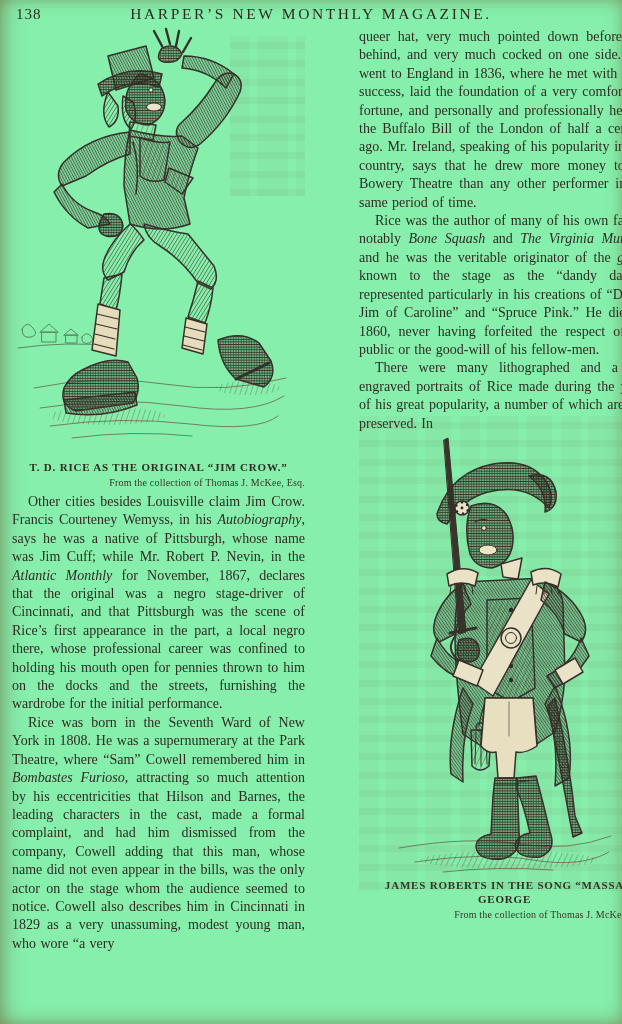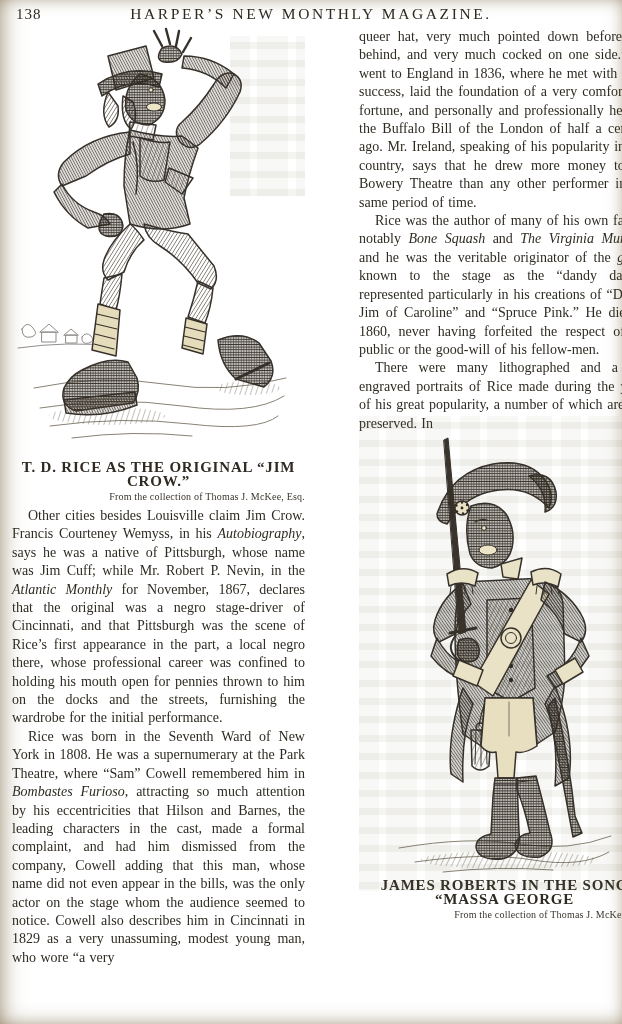--- a/index.html
+++ b/index.html
@@ -1,19 +1,19 @@
 <!DOCTYPE html>
 <html><head>
 <meta charset="utf-8">
 <style>
   html,body{margin:0;padding:0;}
   body{width:622px;height:1024px;overflow:hidden;background:#d8cfae;}
   .page{
     position:relative;width:622px;height:1024px;
-    background:#ffffff;
+    background:#86efac;
     font-family:"Liberation Serif","DejaVu Serif",serif;
     color:#2f2b23;
   }
   .page::after{
     content:"";position:absolute;inset:0;pointer-events:none;z-index:40;
     box-shadow:
       inset 14px 0 22px -12px rgba(110,85,45,.55),
       inset -10px 0 18px -12px rgba(110,85,45,.38),
       inset 0 10px 16px -10px rgba(110,85,45,.30),
       inset 0 -12px 20px -12px rgba(110,85,45,.42);
@@ -27,21 +27,21 @@
   .col{position:absolute;z-index:3;}
   .col-left{left:12px;top:26px;width:293px;}
   .col-right{left:320px;top:28px;width:291px;margin-left:39px;}
   .para{
     margin:0;font-size:14px;line-height:18.4px;text-align:justify;
     word-spacing:.06em;
   }
   .indent{text-indent:16px;}
   .figure{position:relative;margin:0;padding:0;}
   .fig-caption{
-    text-align:center;font-weight:bold;font-size:15px;
+    text-align:center;font-weight:bold;font-size:11px;
     letter-spacing:.8px;line-height:14px;margin-top:4px;
   }
   .fig-credit{
     text-align:right;font-size:10px;letter-spacing:.2px;margin-top:3px;color:#3a352c;
   }
   .left-text{margin-top:5px;}
   svg{display:block;}
   
   .bleed{
     position:absolute;pointer-events:none;z-index:0;opacity:.5;filter:blur(.7px);

